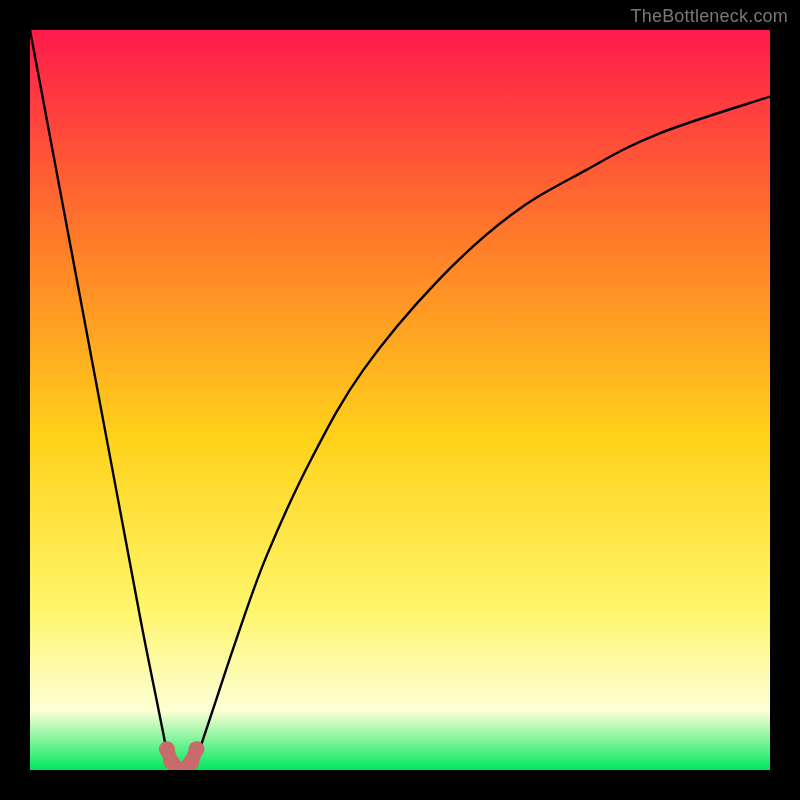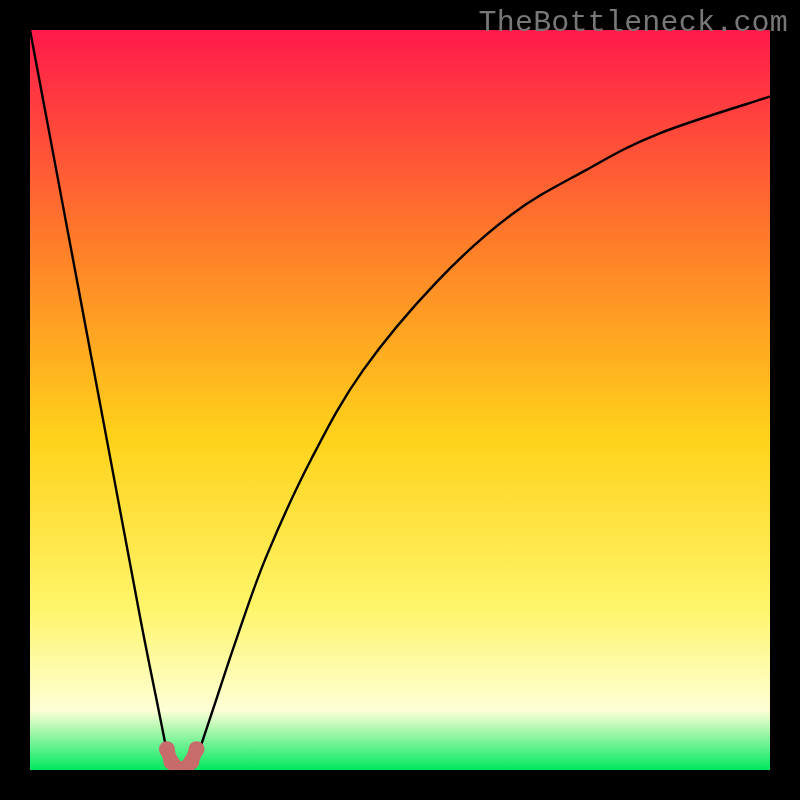--- a/index.html
+++ b/index.html
@@ -37,22 +37,22 @@
     left: 0;
     top: 0;
     width: 100%;
     height: 100%;
     pointer-events: none;
   }
   .watermark {
     position: absolute;
     top: 6px;
     right: 12px;
-    font-family: Liberation Mono, monospace;
-    font-size: 30px;
+    font-family: Liberation Sans, sans-serif;
+    font-size: 18px;
     color: #777;
     user-select: none;
     letter-spacing: 0.2px;
   }
 </style>
 </head>
 <body>
 
 <div class="frame">
 

